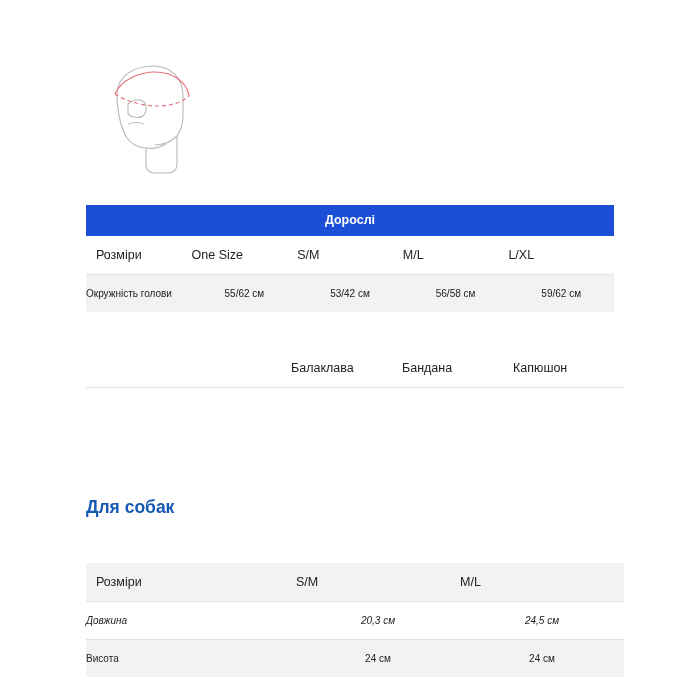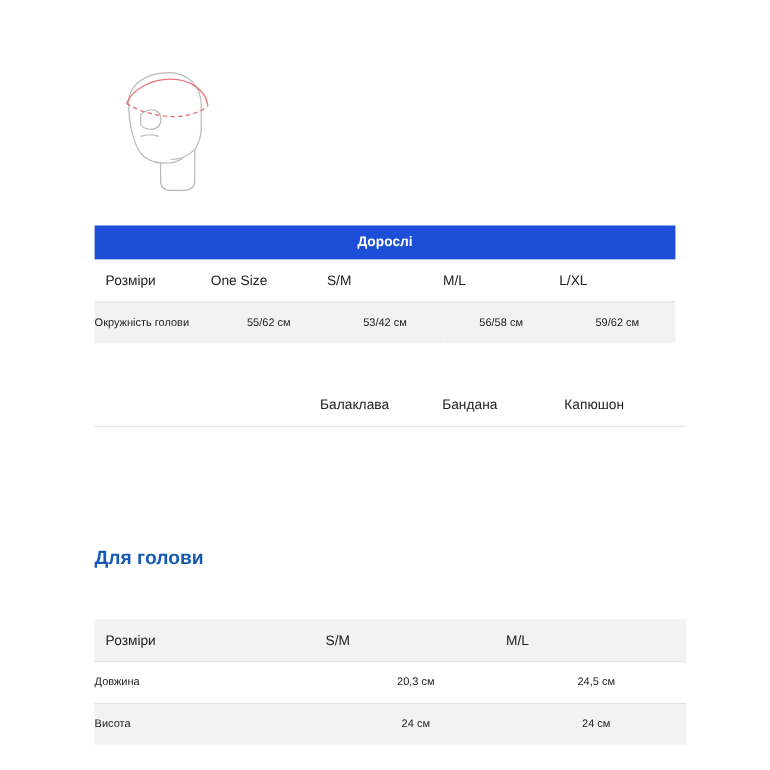--- a/index.html
+++ b/index.html
@@ -74,20 +74,21 @@
     color: #111111;
   }
   .row {
     height: 38px;
   }
   .row.alt {
     background: #f2f2f2;
   }
   .row.white {
     background: #ffffff;
+    font-style: italic;
   }
   .cell {
     font-size: 10px;
     color: #222222;
     vertical-align: middle;
   }
   .cell-label {
     padding-left: 10px;
     text-align: left;
   }
@@ -167,21 +168,21 @@
     <tbody>
       <tr class="hdr-row border-bottom">
         <td class="hdr-cell left" style="width:195px"></td>
         <td class="hdr-cell" style="width:111px">Балаклава</td>
         <td class="hdr-cell" style="width:111px">Бандана</td>
         <td class="hdr-cell" style="width:111px">Капюшон</td>
       </tr>
     </tbody>
   </table>
 
-  <div class="section-title">Для голови</div>
+  <div class="section-title">Для собак</div>
 
   <table class="table" id="table-dogs">
     <tbody>
       <tr class="row alt border-bottom">
         <td class="hdr-cell left" style="width:200px">Розміри</td>
         <td class="hdr-cell" style="width:164px">S/M</td>
         <td class="hdr-cell" style="width:164px">M/L</td>
       </tr>
       <tr class="row white border-bottom">
         <td class="cell cell-label">Довжина</td>

